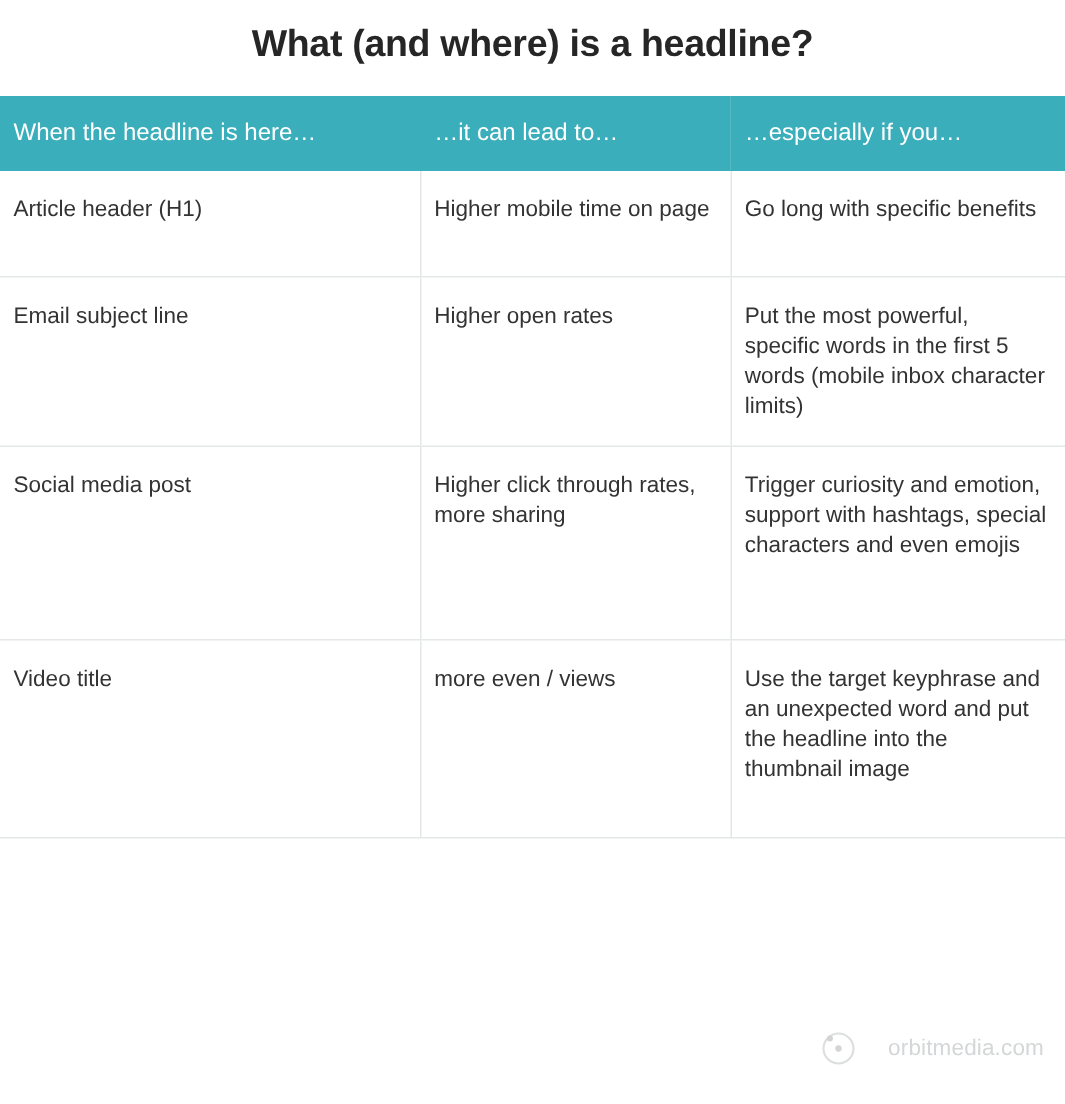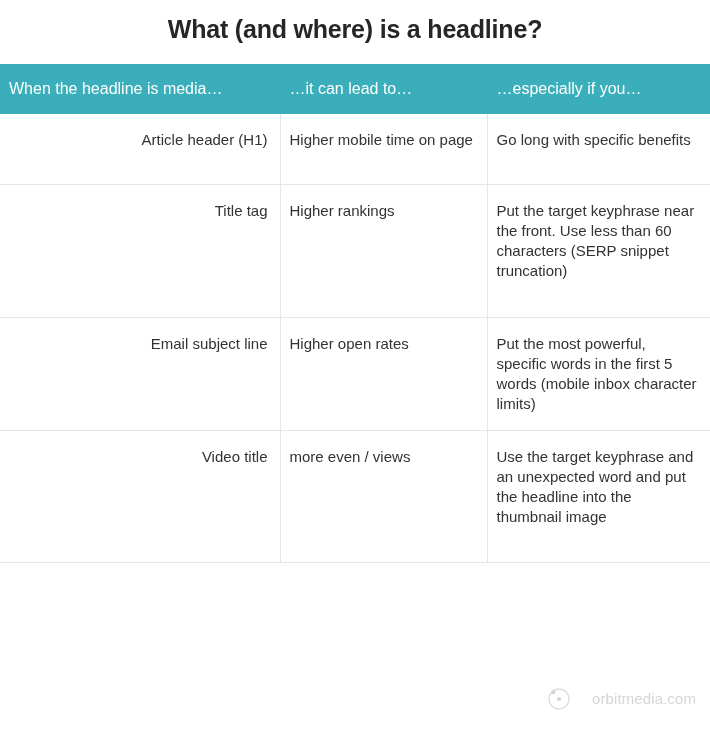--- a/index.html
+++ b/index.html
@@ -71,21 +71,20 @@
     line-height: 20px;
     color: #333333;
     padding: 16px 12px 16px 9px;
     border-bottom: 1px solid #e4e7e8;
     border-left: 1px solid #e4e7e8;
     box-sizing: border-box;
     word-wrap: break-word;
   }
   tbody td.first-col {
     border-left: 0;
-    text-align: right;
   }
   tbody tr.r1 td { height: 70px; }
   tbody tr.r2 td { height: 133px; }
   tbody tr.r3 td { height: 111px; }
   tbody tr.r4 td { height: 129px; }
   tbody tr.r5 td { height: 132px; }
 
   
   .footer {
     position: absolute;
@@ -124,40 +123,40 @@
 
   <div class="table-wrap">
     <table class="headline-table">
       <colgroup>
         <col class="c1">
           <col class="c2">
           <col class="c3">
       </colgroup>
       <thead>
         <tr>
-          <th>When the headline is media…</th>
+          <th>When the headline is here…</th>
           <th class="th-sep">…it can lead to…</th>
           <th class="th-sep">…especially if you…</th>
         </tr>
       </thead>
       <tbody>
         <tr class="r1">
           <td class="first-col">Article header (H1)</td>
           <td>Higher mobile time on page</td>
           <td>Go long with specific benefits</td>
         </tr>
-        <tr class="r2">
-          <td class="first-col">Title tag</td>
-          <td>Higher rankings</td>
-          <td>Put the target keyphrase near the front. Use less than 60 characters (SERP snippet truncation)</td>
-        </tr>
         <tr class="r3">
           <td class="first-col">Email subject line</td>
           <td>Higher open rates</td>
           <td>Put the most powerful, specific words in the first 5 words (mobile inbox character limits)</td>
+        </tr>
+        <tr class="r4">
+          <td class="first-col">Social media post</td>
+          <td>Higher click through rates, more sharing</td>
+          <td>Trigger curiosity and emotion, support with hashtags, special characters and even emojis</td>
         </tr>
         <tr class="r5">
           <td class="first-col">Video title</td>
           <td>more even / views</td>
           <td>Use the target keyphrase and an unexpected word and put the headline into the thumbnail image</td>
         </tr>
       </tbody>
     </table>
   </div>
 

